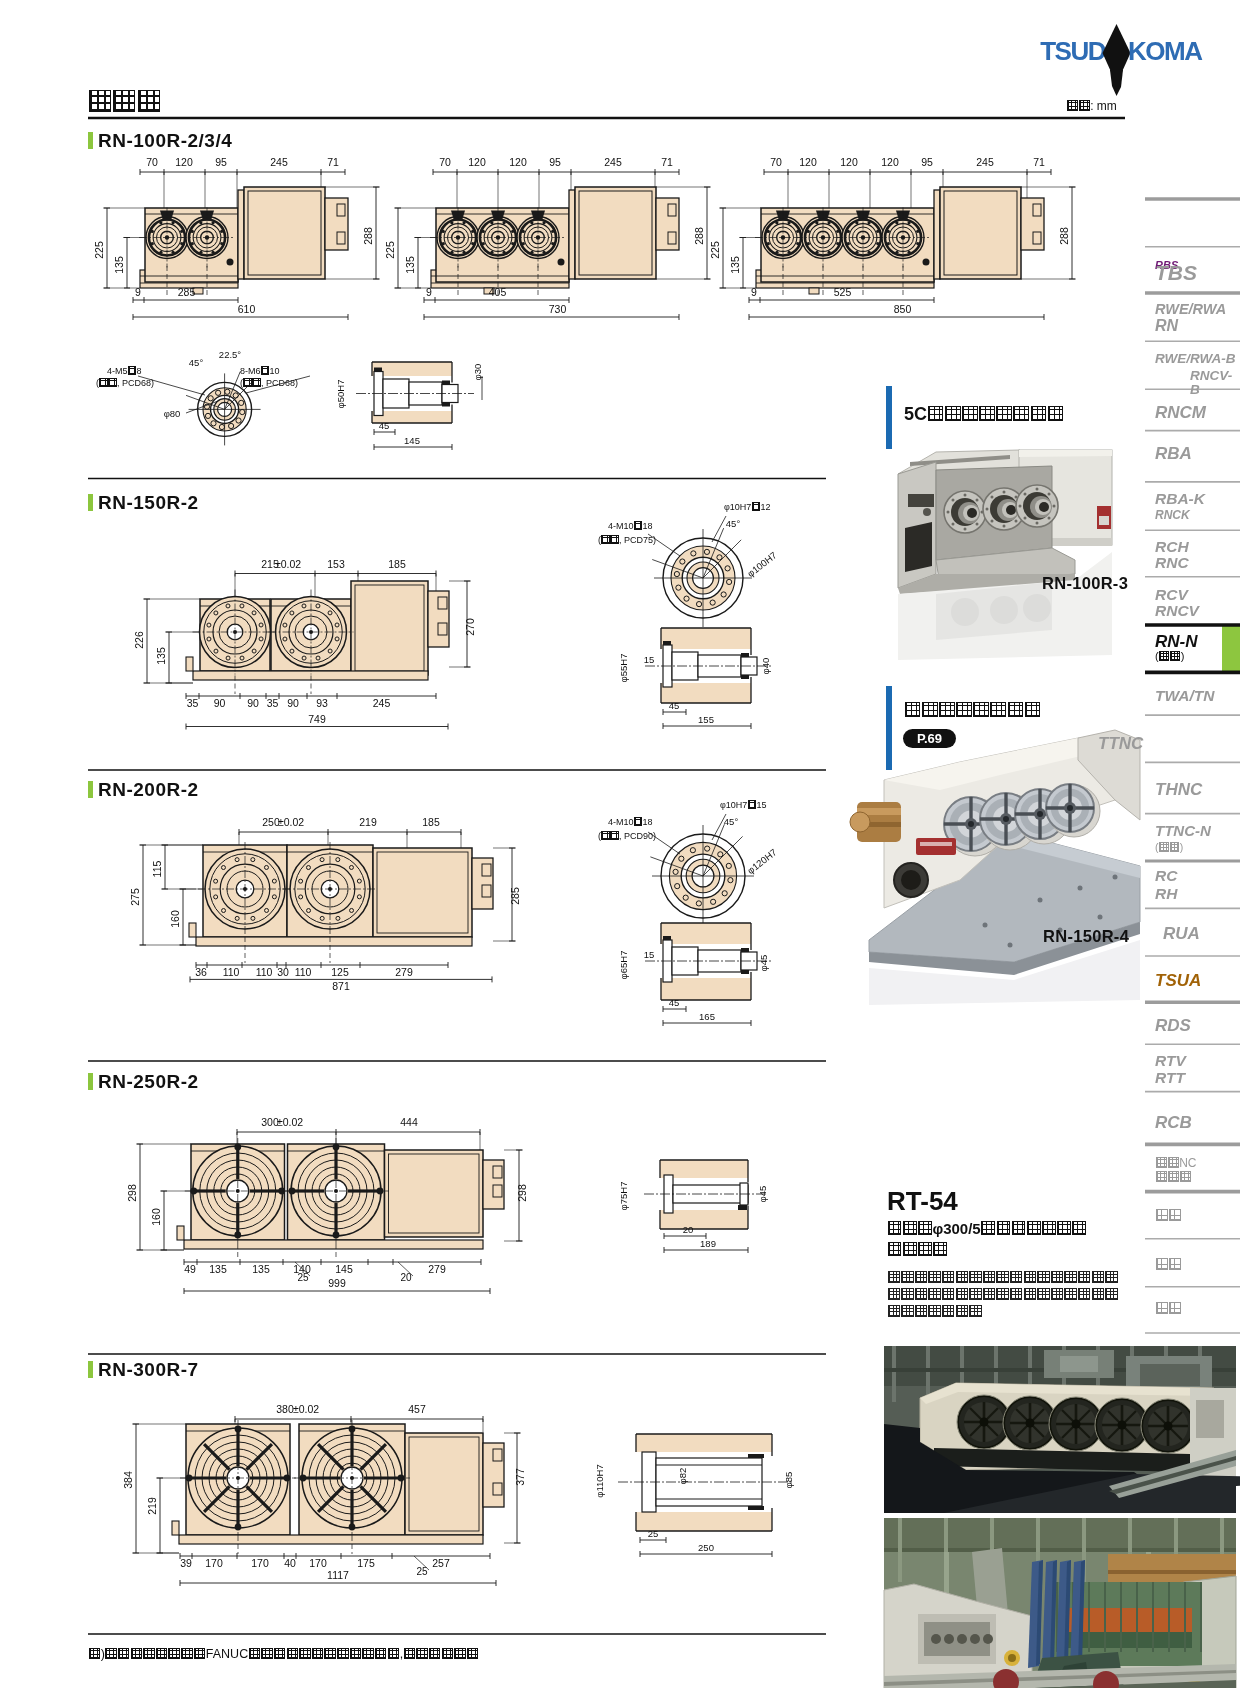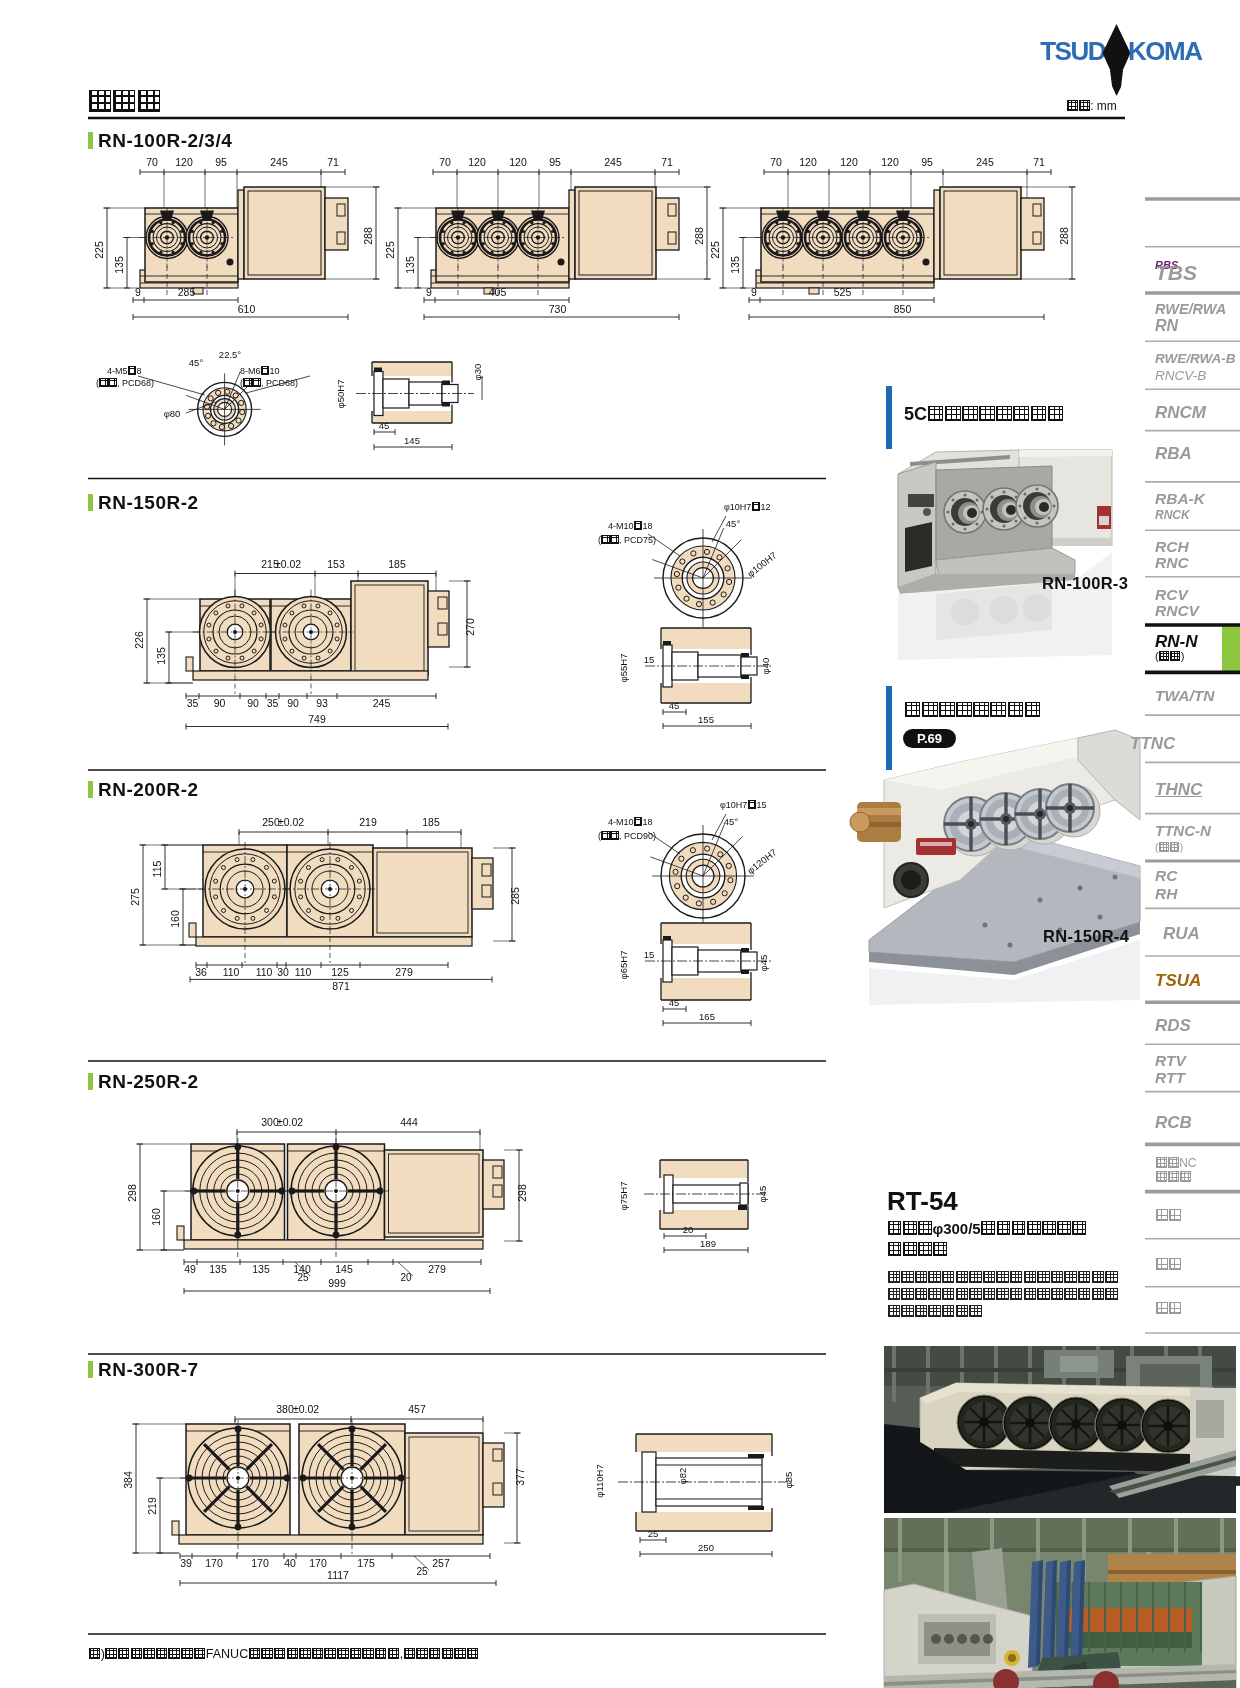--- a/index.html
+++ b/index.html
@@ -1295,34 +1295,34 @@
 <div style="position:absolute;left:887px;top:1241px;font-size:15px;color:#111"><i class="cj"></i><i class="cj"></i><i class="cj"></i><i class="cj"></i></div>
 <div style="position:absolute;left:887px;top:1270px;font-size:13.5px;color:#222;width:270px;white-space:nowrap"><i class="cjp"></i><i class="cjp"></i><i class="cjp"></i><i class="cjp"></i><i class="cjp"></i><i class="cjp"></i><i class="cjp"></i><i class="cjp"></i><i class="cjp"></i><i class="cjp"></i><i class="cjp"></i><i class="cjp"></i><i class="cjp"></i><i class="cjp"></i><i class="cjp"></i><i class="cjp"></i><i class="cjp"></i></div>
 <div style="position:absolute;left:887px;top:1287px;font-size:13.5px;color:#222;width:270px;white-space:nowrap"><i class="cjp"></i><i class="cjp"></i><i class="cjp"></i><i class="cjp"></i><i class="cjp"></i><i class="cjp"></i><i class="cjp"></i><i class="cjp"></i><i class="cjp"></i><i class="cjp"></i><i class="cjp"></i><i class="cjp"></i><i class="cjp"></i><i class="cjp"></i><i class="cjp"></i><i class="cjp"></i><i class="cjp"></i></div>
 <div style="position:absolute;left:887px;top:1304px;font-size:13.5px;color:#222;width:270px;white-space:nowrap"><i class="cjp"></i><i class="cjp"></i><i class="cjp"></i><i class="cjp"></i><i class="cjp"></i><i class="cjp"></i><i class="cjp"></i></div>
 <div style="position:absolute;left:88px;top:1647px;font-size:12.5px;color:#111"><span class="lat9f"><i class="cjf"></i>)</span><i class="cjf"></i><i class="cjf"></i><i class="cjf"></i><i class="cjf"></i><i class="cjf"></i><i class="cjf"></i><i class="cjf"></i><i class="cjf"></i><span class="lat9f">FANUC</span><i class="cjf"></i><i class="cjf"></i><i class="cjf"></i><i class="cjf"></i><i class="cjf"></i><i class="cjf"></i><i class="cjf"></i><i class="cjf"></i><i class="cjf"></i><i class="cjf"></i><i class="cjf"></i><i class="cjf"></i><span class="lat9f">,</span><i class="cjf"></i><i class="cjf"></i><i class="cjf"></i><i class="cjf"></i><i class="cjf"></i><i class="cjf"></i></div>
 <div style="position:absolute;left:1155px;top:214px;font-size:11px;color:#701a75;font-weight:bold;font-style:italic;line-height:1;margin-top:46px;">RBS</div>
 <div style="position:absolute;left:1155px;top:262px;font-size:21px;color:#9a9a9a;font-weight:bold;font-style:italic;line-height:1;">TBS</div>
 <div style="position:absolute;left:1155px;top:302px;font-size:14.5px;color:#9a9a9a;font-weight:bold;font-style:italic;line-height:1;">RWE/RWA</div>
 <div style="position:absolute;left:1155px;top:318px;font-size:16px;color:#9a9a9a;font-weight:bold;font-style:italic;line-height:1;">RN</div>
 <div style="position:absolute;left:1155px;top:352px;font-size:13.5px;color:#9a9a9a;font-weight:bold;font-style:italic;line-height:1;">RWE/RWA-B</div>
-<div style="position:absolute;left:1155px;top:369px;font-size:13.5px;color:#9a9a9a;font-weight:normal;font-style:italic;line-height:1;">RNCV-B</div>
+<div style="position:absolute;left:1190px;top:369px;font-size:13.5px;color:#9a9a9a;font-weight:bold;font-style:italic;line-height:1;">RNCV-B</div>
 <div style="position:absolute;left:1155px;top:404px;font-size:17px;color:#9a9a9a;font-weight:bold;font-style:italic;line-height:1;">RNCM</div>
 <div style="position:absolute;left:1155px;top:445px;font-size:17px;color:#9a9a9a;font-weight:bold;font-style:italic;line-height:1;">RBA</div>
 <div style="position:absolute;left:1155px;top:491px;font-size:15.5px;color:#9a9a9a;font-weight:bold;font-style:italic;line-height:1;">RBA-K</div>
 <div style="position:absolute;left:1155px;top:509px;font-size:12px;color:#9a9a9a;font-weight:bold;font-style:italic;line-height:1;">RNCK</div>
 <div style="position:absolute;left:1155px;top:539px;font-size:15.5px;color:#9a9a9a;font-weight:bold;font-style:italic;line-height:1;">RCH</div>
 <div style="position:absolute;left:1155px;top:555px;font-size:15.5px;color:#9a9a9a;font-weight:bold;font-style:italic;line-height:1;">RNC</div>
 <div style="position:absolute;left:1155px;top:587px;font-size:15.5px;color:#9a9a9a;font-weight:bold;font-style:italic;line-height:1;">RCV</div>
 <div style="position:absolute;left:1155px;top:603px;font-size:15.5px;color:#9a9a9a;font-weight:bold;font-style:italic;line-height:1;">RNCV</div>
 <div style="position:absolute;left:1155px;top:633px;font-size:17px;color:#111;font-weight:bold;font-style:italic;line-height:1;">RN-N</div>
 <div style="position:absolute;left:1155px;top:650px;font-size:11px;color:#111;">(<i class="cjs"></i><i class="cjs"></i>)</div>
 <div style="position:absolute;left:1155px;top:688px;font-size:15.5px;color:#9a9a9a;font-weight:bold;font-style:italic;line-height:1;">TWA/TN</div>
-<div style="position:absolute;left:1130px;top:735px;font-size:17px;color:#9a9a9a;font-weight:bold;font-style:italic;line-height:1;">TTNC</div>
-<div style="position:absolute;left:1155px;top:781px;font-size:17px;color:#9a9a9a;font-weight:bold;font-style:italic;line-height:1;text-decoration:underline;">THNC</div>
+<div style="position:absolute;left:1098px;top:735px;font-size:17px;color:#9a9a9a;font-weight:bold;font-style:italic;line-height:1;">TTNC</div>
+<div style="position:absolute;left:1155px;top:781px;font-size:17px;color:#9a9a9a;font-weight:bold;font-style:italic;line-height:1;">THNC</div>
 <div style="position:absolute;left:1155px;top:823px;font-size:15px;color:#9a9a9a;font-weight:bold;font-style:italic;line-height:1;">TTNC-N</div>
 <div style="position:absolute;left:1155px;top:841px;font-size:10.5px;color:#9a9a9a;">(<i class="cjsg"></i><i class="cjsg"></i>)</div>
 <div style="position:absolute;left:1155px;top:868px;font-size:15.5px;color:#9a9a9a;font-weight:bold;font-style:italic;line-height:1;">RC</div>
 <div style="position:absolute;left:1155px;top:886px;font-size:15.5px;color:#9a9a9a;font-weight:bold;font-style:italic;line-height:1;">RH</div>
 <div style="position:absolute;left:1155px;top:925px;font-size:17px;color:#9a9a9a;font-weight:bold;font-style:italic;line-height:1;margin-left:8px;">RUA</div>
 <div style="position:absolute;left:1155px;top:972px;font-size:17px;color:#a16207;font-weight:bold;font-style:italic;line-height:1;">TSUA</div>
 <div style="position:absolute;left:1155px;top:1017px;font-size:17px;color:#9a9a9a;font-weight:bold;font-style:italic;line-height:1;">RDS</div>
 <div style="position:absolute;left:1155px;top:1053px;font-size:15.5px;color:#9a9a9a;font-weight:bold;font-style:italic;line-height:1;">RTV</div>
 <div style="position:absolute;left:1155px;top:1070px;font-size:15.5px;color:#9a9a9a;font-weight:bold;font-style:italic;line-height:1;">RTT</div>
 <div style="position:absolute;left:1155px;top:1114px;font-size:17px;color:#9a9a9a;font-weight:bold;font-style:italic;line-height:1;">RCB</div>

